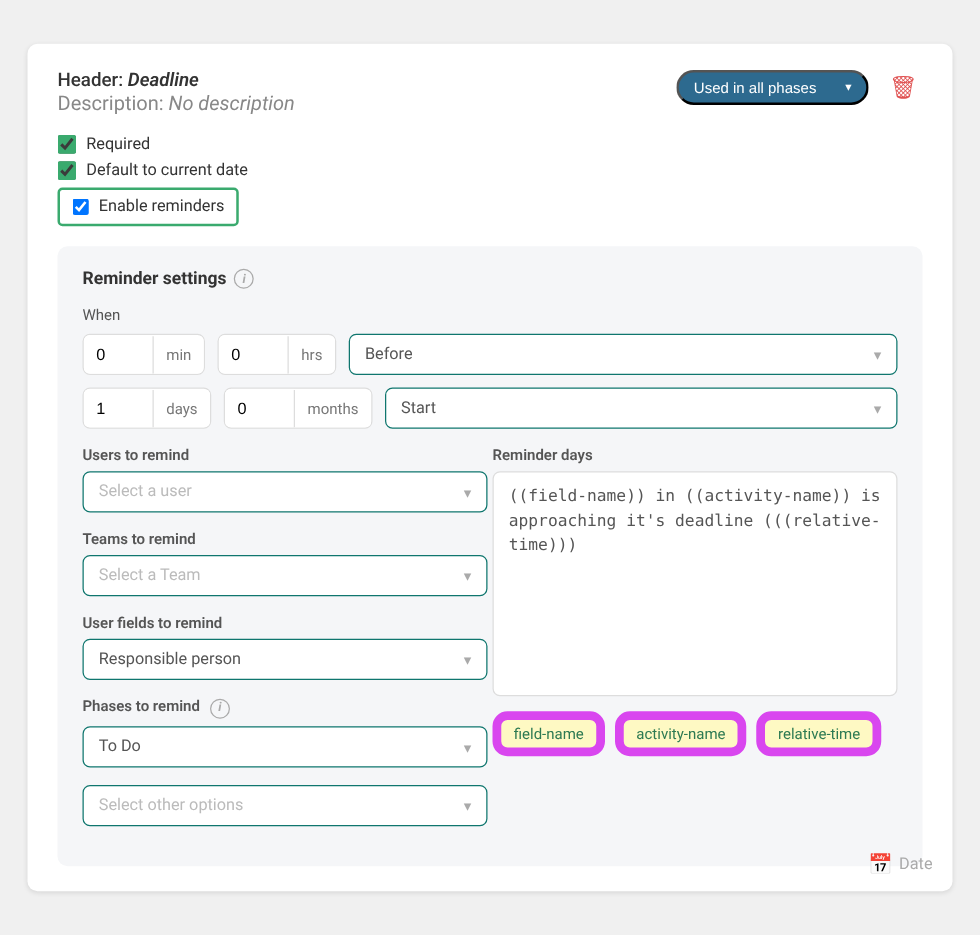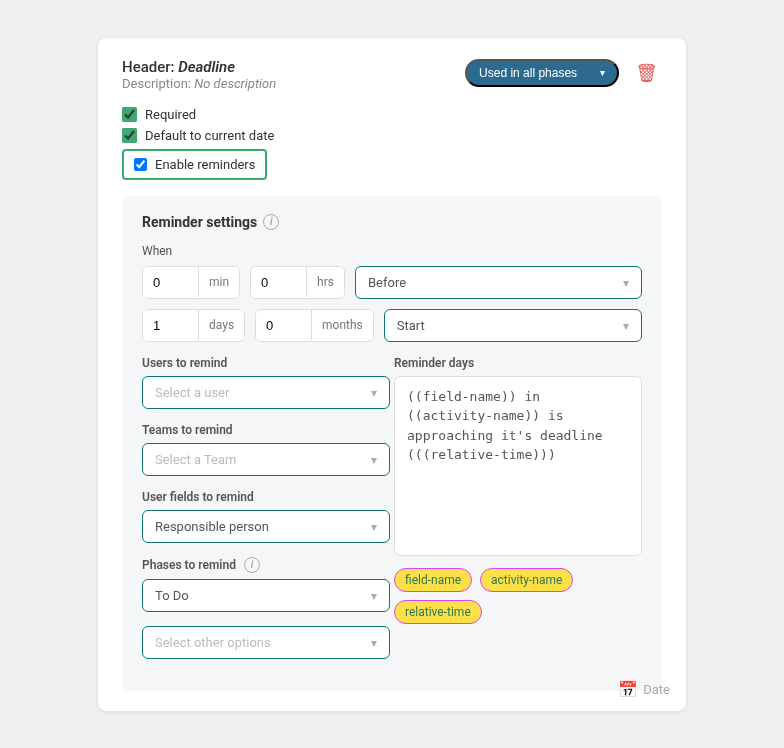--- a/index.html
+++ b/index.html
@@ -9,41 +9,41 @@
       display: flex;
       justify-content: center;
       align-items: center;
       min-height: 748px;
       width: 784px;
     }
     .card {
       background: #fff;
       border-radius: 8px;
       padding: 20px 24px;
-      width: 588px;
+      width: 740px;
       box-shadow: 0 1px 4px rgba(0,0,0,0.1);
       position: relative;
     }
     .header-row {
       display: flex;
       justify-content: space-between;
       align-items: flex-start;
       margin-bottom: 6px;
     }
     .header-title {
       font-size: 15px;
       font-weight: 500;
       color: #333;
     }
     .header-title em {
       font-style: italic;
       font-weight: 600;
     }
     .description {
-      font-size: 13px;
+      font-size: 16px;
       color: #888;
       margin-bottom: 10px;
     }
     .description em {
       font-style: italic;
     }
     .phase-badge {
       background: #2d6a8f;
       color: #fff;
       border-radius: 20px;
@@ -216,27 +216,27 @@
       resize: none;
       line-height: 1.5;
     }
     .tags-row {
       display: flex;
       gap: 8px;
       margin-top: 8px;
       flex-wrap: wrap;
     }
     .tag {
-      background: #fde047;
+      background: #fef9c3;
       color: #2d7a52;
       border-radius: 12px;
       padding: 4px 10px;
       font-size: 12px;
       cursor: pointer;
-      border: 1px solid #d946ef;
+      border: 7px solid #d946ef;
     }
     .bottom-right {
       position: absolute;
       bottom: 12px;
       right: 16px;
       display: flex;
       align-items: center;
       gap: 5px;
       font-size: 13px;
       color: #aaa;

